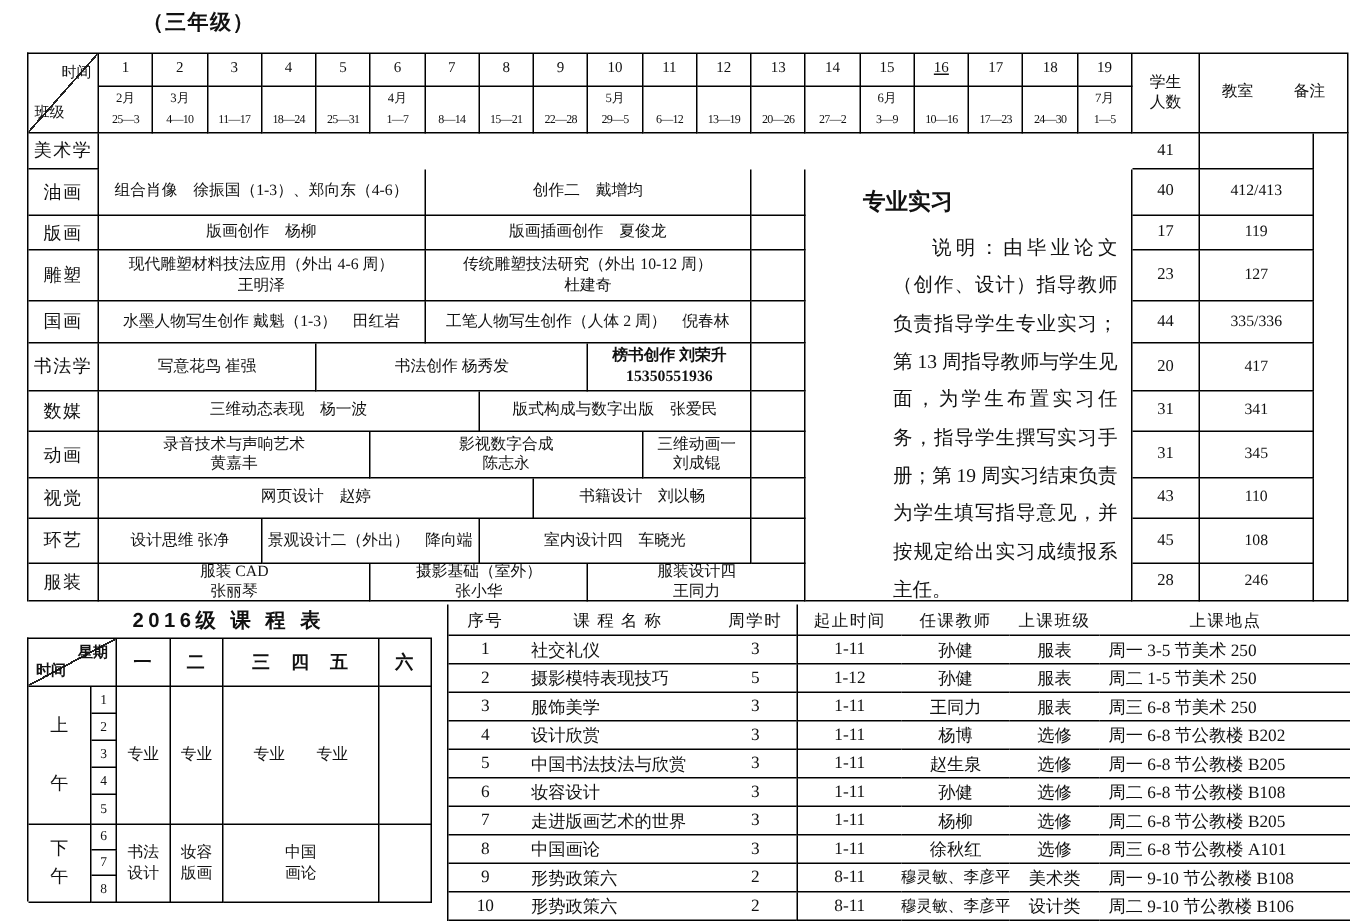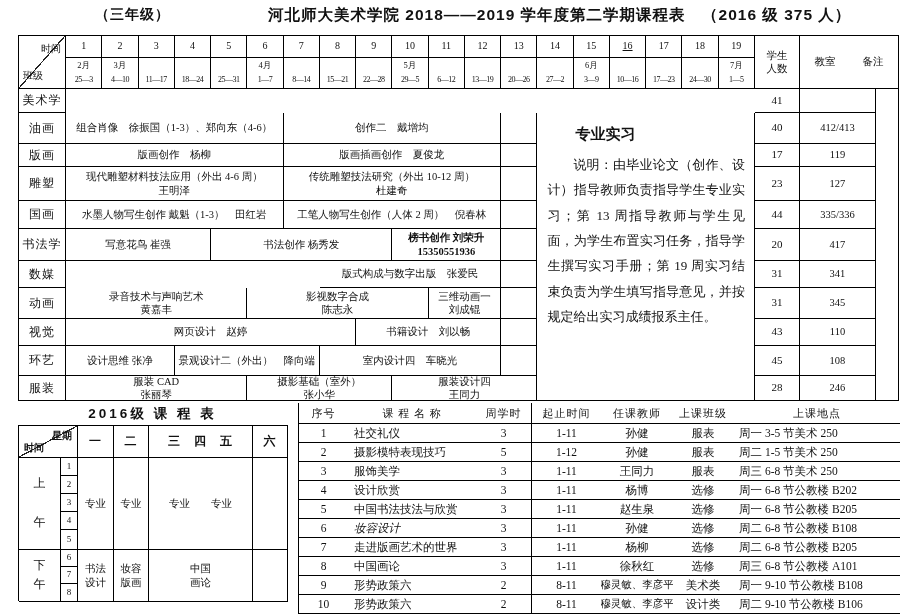--- a/index.html
+++ b/index.html
@@ -40,21 +40,21 @@
   .cnt { font-size:11px; }
   .room { font-size:10.5px; }
   .roomnote-head { display:flex; align-items:center; justify-content:space-around; flex-direction:row; }
   .student-head { font-size:10.5px; }
   
   #practice-panel { grid-column:15 / span 6; grid-row:4 / span 10;
     border-right:1px solid #000; border-bottom:1px solid #000;
     padding:10px 9px 4px 10px; text-align:left; overflow:hidden;}
   #practice-heading { font-weight:bold; font-size:15px; margin:2px 0 8px 28px;
     font-family:"Liberation Sans","DejaVu Sans",sans-serif;}
-  #practice-body { font-size:13px; line-height:1.95; text-indent:2em; text-align:justify;}
+  #practice-body { font-size:13px; line-height:1.95; text-indent:2em; text-align:justify;margin-left:48px;}
   
   #sched-title { top:405px; left:18px; width:269px; text-align:center;
     font-weight:bold; font-size:13.5px; letter-spacing:3px;
     font-family:"Liberation Sans","DejaVu Sans",sans-serif;}
   #sched-table {
     top:425px; left:18px; width:270px; height:176px;
     display:grid;
     grid-template-columns:42px 17px 36px 35px 104px 35px;
     grid-template-rows:32px 18px 18px 18px 18px 20px 17px 17px 18px;
     border-top:1px solid #000; border-left:1px solid #000;
@@ -82,21 +82,20 @@
     justify-content:center; text-align:center; overflow:hidden; white-space:nowrap;}
   .ccell.left { justify-content:flex-start; padding-left:6px; }
   .ccell.vline { border-left:1px solid #000; }
   .chead { font-size:11px; letter-spacing:1px;}
 </style>
 </head>
 <body>
 
 <div id="page">
   <div class="abs" id="grade-label">（三年级）</div>
-  <div class="abs" id="main-title">河北师大美术学院 2018——2019 学年度第二学期课程表　（2016 级 375 人）</div>
 
   <div class="abs" id="main-table">
     <div id="practice-panel">
       <div id="practice-heading">专业实习</div>
       <div id="practice-body">说明：由毕业论文（创作、设计）指导教师负责指导学生专业实习；第 13 周指导教师与学生见面，为学生布置实习任务，指导学生撰写实习手册；第 19 周实习结束负责为学生填写指导意见，并按规定给出实习成绩报系主任。</div>
     </div>
   <div class="mcell corner" style="grid-area: 1 / 1 / span 2;"><span class="c-top">时间</span><span class="c-bot">班级</span></div>
       <div class="mcell wk-num" style="grid-area: 1 / 2;">1</div>
       <div class="mcell wk-date" style="grid-area: 2 / 2;"><span class="wk-month">2月</span><span class="wk-days">25—3</span></div>
       <div class="mcell wk-num" style="grid-area: 1 / 3;">2</div>
@@ -169,20 +168,21 @@
       <div class="mcell room" style="grid-area: 7 / 22;">335/336</div>
       <div class="mcell row-label" style="grid-area: 8 / 1;">书法学</div>
       <div class="mcell" style="grid-area: 8 / 2 / auto / span 4;">写意花鸟 崔强</div>
       <div class="mcell" style="grid-area: 8 / 6 / auto / span 5;">书法创作 杨秀发</div>
       <div class="mcell strong" style="grid-area: 8 / 11 / auto / span 3;">榜书创作 刘荣升
 15350551936</div>
       <div class="mcell" style="grid-area: 8 / 14 / auto / span 1;"></div>
       <div class="mcell cnt" style="grid-area: 8 / 21;">20</div>
       <div class="mcell room" style="grid-area: 8 / 22;">417</div>
       <div class="mcell row-label" style="grid-area: 9 / 1;">数媒</div>
+      <div class="mcell" style="grid-area: 9 / 2 / auto / span 7;">三维动态表现　杨一波</div>
       <div class="mcell" style="grid-area: 9 / 9 / auto / span 5;">版式构成与数字出版　张爱民</div>
       <div class="mcell" style="grid-area: 9 / 14 / auto / span 1;"></div>
       <div class="mcell cnt" style="grid-area: 9 / 21;">31</div>
       <div class="mcell room" style="grid-area: 9 / 22;">341</div>
       <div class="mcell row-label" style="grid-area: 10 / 1;">动画</div>
       <div class="mcell" style="grid-area: 10 / 2 / auto / span 5;">录音技术与声响艺术
 黄嘉丰</div>
       <div class="mcell" style="grid-area: 10 / 7 / auto / span 5;">影视数字合成
 陈志永</div>
       <div class="mcell" style="grid-area: 10 / 12 / auto / span 2;">三维动画一
@@ -282,21 +282,21 @@
       <div class="ccell" style="grid-area: 5 / 6;">选修</div>
       <div class="ccell left" style="grid-area: 5 / 7;">周一 6-8 节公教楼 B202</div>
       <div class="ccell" style="grid-area: 6 / 1;">5</div>
       <div class="ccell left" style="grid-area: 6 / 2;">中国书法技法与欣赏</div>
       <div class="ccell" style="grid-area: 6 / 3;">3</div>
       <div class="ccell vline" style="grid-area: 6 / 4;">1-11</div>
       <div class="ccell" style="grid-area: 6 / 5;">赵生泉</div>
       <div class="ccell" style="grid-area: 6 / 6;">选修</div>
       <div class="ccell left" style="grid-area: 6 / 7;">周一 6-8 节公教楼 B205</div>
       <div class="ccell" style="grid-area: 7 / 1;">6</div>
-      <div class="ccell left" style="grid-area: 7 / 2; font-style: italic;">妆容设计</div>
+      <div class="ccell left" style="grid-area: 7 / 2;">妆容设计</div>
       <div class="ccell" style="grid-area: 7 / 3;">3</div>
       <div class="ccell vline" style="grid-area: 7 / 4;">1-11</div>
       <div class="ccell" style="grid-area: 7 / 5;">孙健</div>
       <div class="ccell" style="grid-area: 7 / 6;">选修</div>
       <div class="ccell left" style="grid-area: 7 / 7;">周二 6-8 节公教楼 B108</div>
       <div class="ccell" style="grid-area: 8 / 1;">7</div>
       <div class="ccell left" style="grid-area: 8 / 2;">走进版画艺术的世界</div>
       <div class="ccell" style="grid-area: 8 / 3;">3</div>
       <div class="ccell vline" style="grid-area: 8 / 4;">1-11</div>
       <div class="ccell" style="grid-area: 8 / 5;">杨柳</div>

